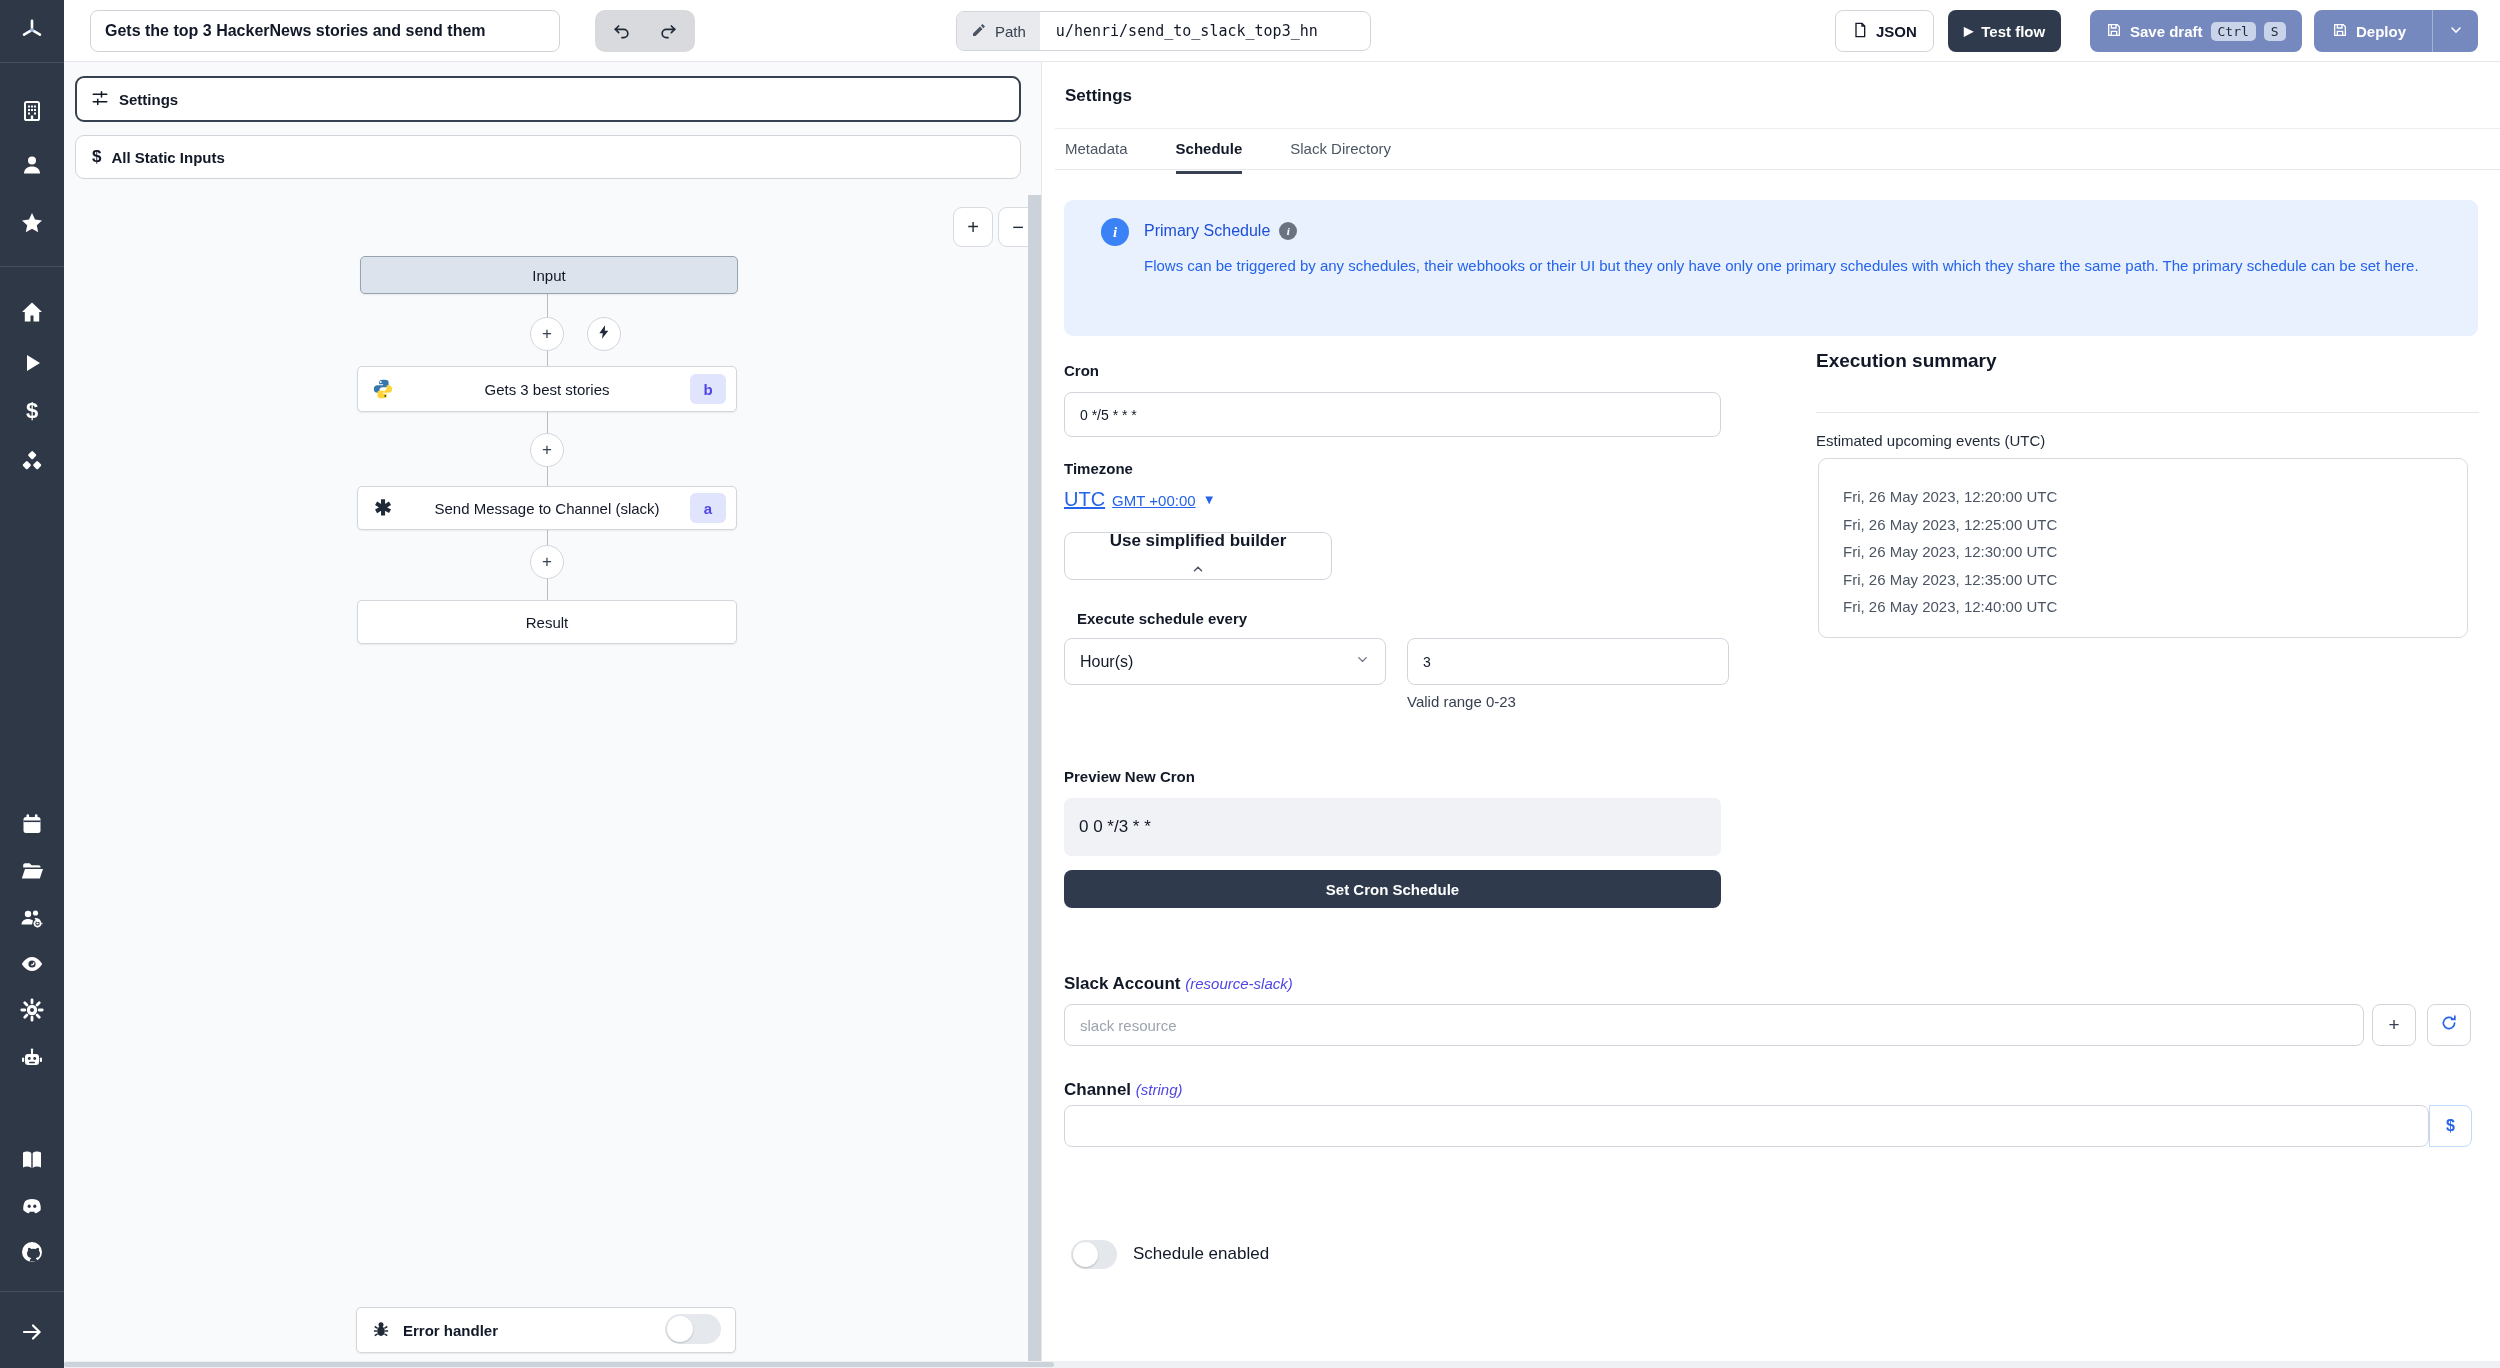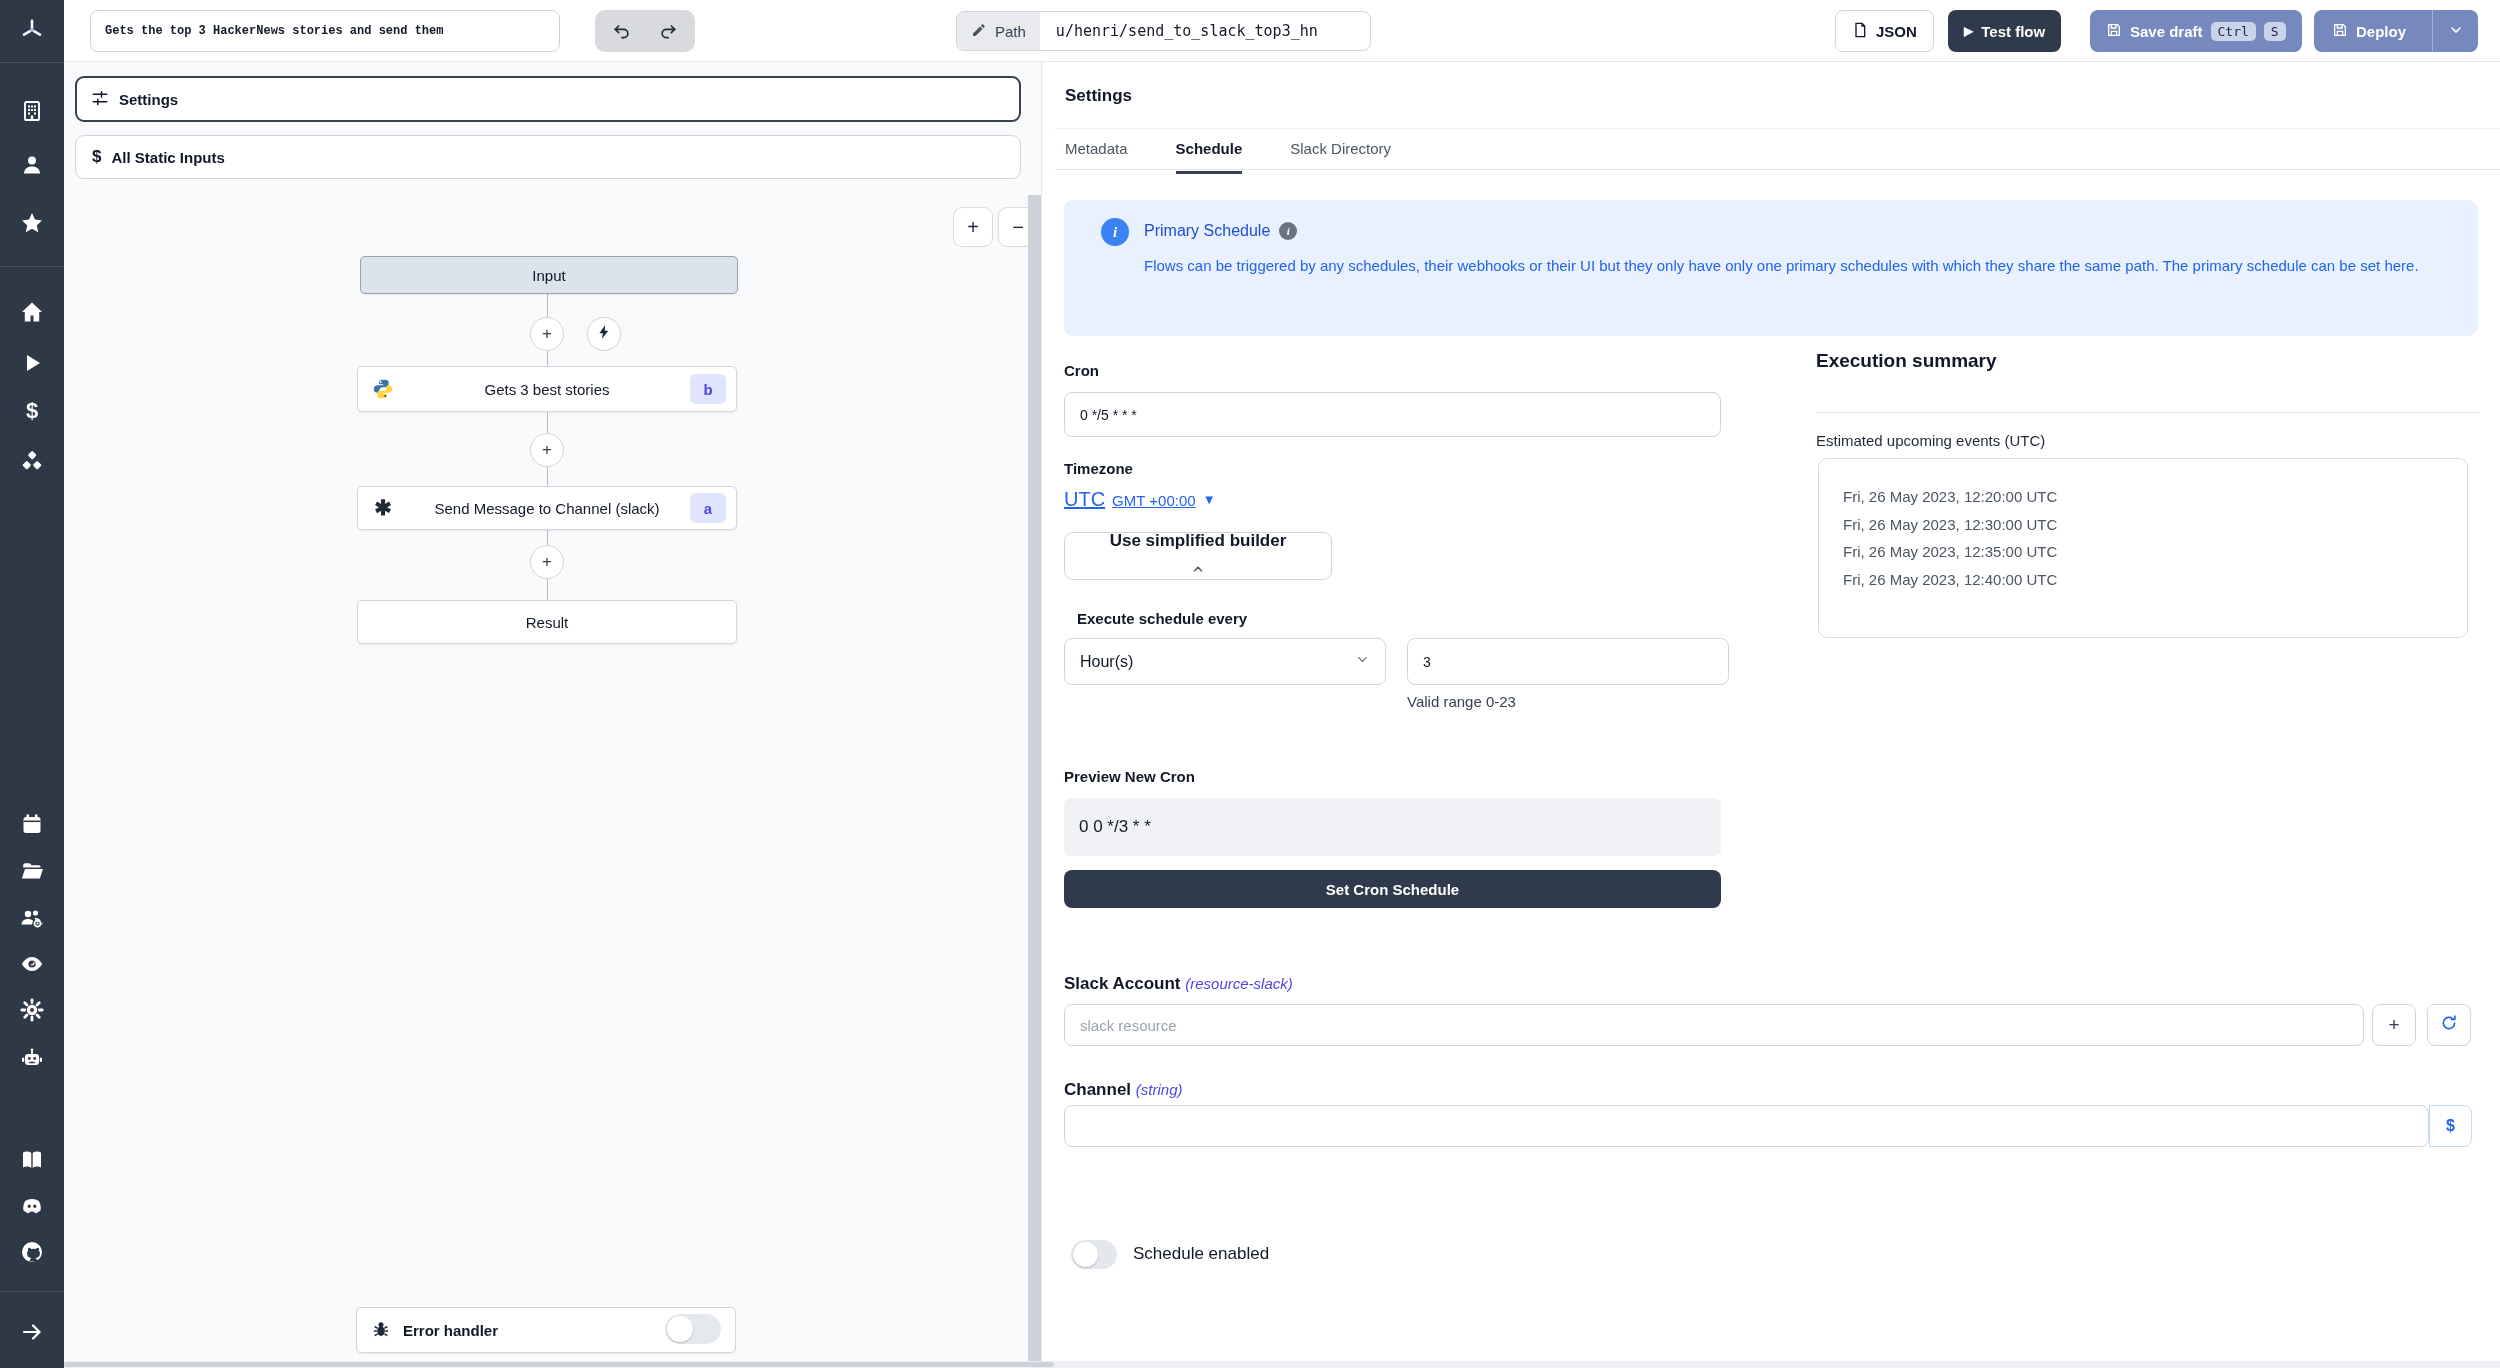--- a/index.html
+++ b/index.html
@@ -12,22 +12,22 @@
   .sbi { position:absolute; left:50%; transform:translateX(-50%); width:28px; height:28px;
          display:flex; align-items:center; justify-content:center; color:#fff; }
   .sbi svg { width:24px; height:24px; }
   .sb-glyph { font-size:22px; font-weight:bold; line-height:1; }
   .sb-div { position:absolute; left:0; width:64px; height:1px; background:#454f5f; }
 
   
   .topbar { position:absolute; left:64px; top:0; width:2436px; height:62px; background:#fff;
             border-bottom:1px solid #e5e7eb; z-index:20; }
   .flow-title { position:absolute; left:26px; top:10px; width:470px; height:42px; border:1px solid #cfd4da;
-                border-radius:8px; padding:0 14px; font-weight:bold; font-size:12px; color:#111827;
-                font-family:Liberation Mono, monospace; white-space:nowrap; overflow:hidden; }
+                border-radius:8px; padding:0 14px; font-weight:bold; font-size:16px; color:#111827;
+                font-family:Liberation Sans, sans-serif; white-space:nowrap; overflow:hidden; }
   .undo-redo { position:absolute; left:531px; top:10px; width:100px; height:42px; background:#d9dadd;
                border-radius:10px; display:flex; align-items:center; justify-content:space-evenly; }
   .ur-btn { width:40px; height:34px; display:flex; align-items:center; justify-content:center;
             font-size:20px; color:#1f2937; border-radius:8px; cursor:pointer; }
   .path-wrap { position:absolute; left:892px; top:11px; height:40px; display:flex; align-items:stretch;
                border:1px solid #d1d5db; border-radius:8px; overflow:hidden; background:#fff; }
   .path-label { display:flex; align-items:center; gap:8px; background:#e8eaee; color:#374151;
                 padding:0 14px; font-size:15px; }
   .path-value { display:flex; align-items:center; padding:0 16px; width:330px;
                 font-family:"DejaVu Sans Mono", monospace; font-size:15px; color:#111827; }
@@ -495,20 +495,21 @@
 
     <div class="flabel" style="left:9px; top:706px;">Preview New Cron</div>
     <div class="previewbox">0 0 */3 * *</div>
     <div class="setcron">Set Cron Schedule</div>
 
     <div class="exec-title">Execution summary</div>
     <div class="exec-div"></div>
     <div class="exec-sub">Estimated upcoming events (UTC)</div>
     <div class="eventsbox">
       <div class="eventrow">Fri, 26 May 2023, 12:20:00 UTC</div>
+      <div class="eventrow">Fri, 26 May 2023, 12:25:00 UTC</div>
       <div class="eventrow">Fri, 26 May 2023, 12:30:00 UTC</div>
       <div class="eventrow">Fri, 26 May 2023, 12:35:00 UTC</div>
       <div class="eventrow">Fri, 26 May 2023, 12:40:00 UTC</div>
     </div>
 
     <div class="sec-label" style="left:9px; top:912px;">
       <span>Slack Account</span>
       <span class="sec-type">(resource-slack)</span>
     </div>
     <input class="tinput" style="left: 9px; top: 942px; width: 1300px; height: 42px; font-size: 15px;" placeholder="slack resource">

